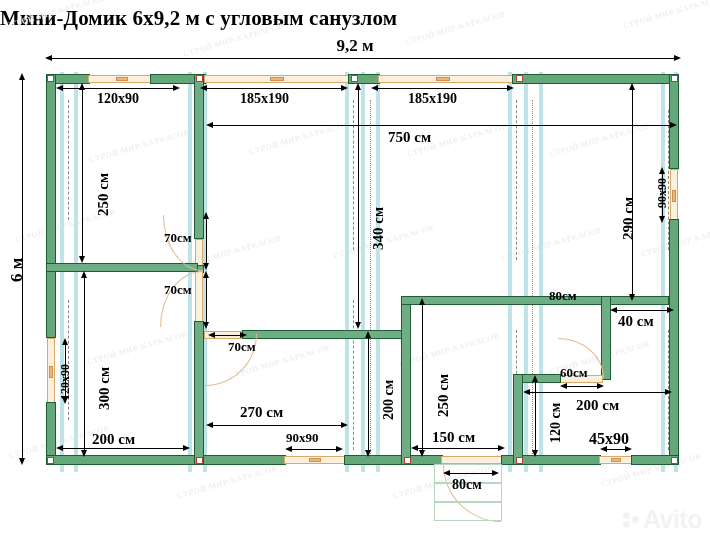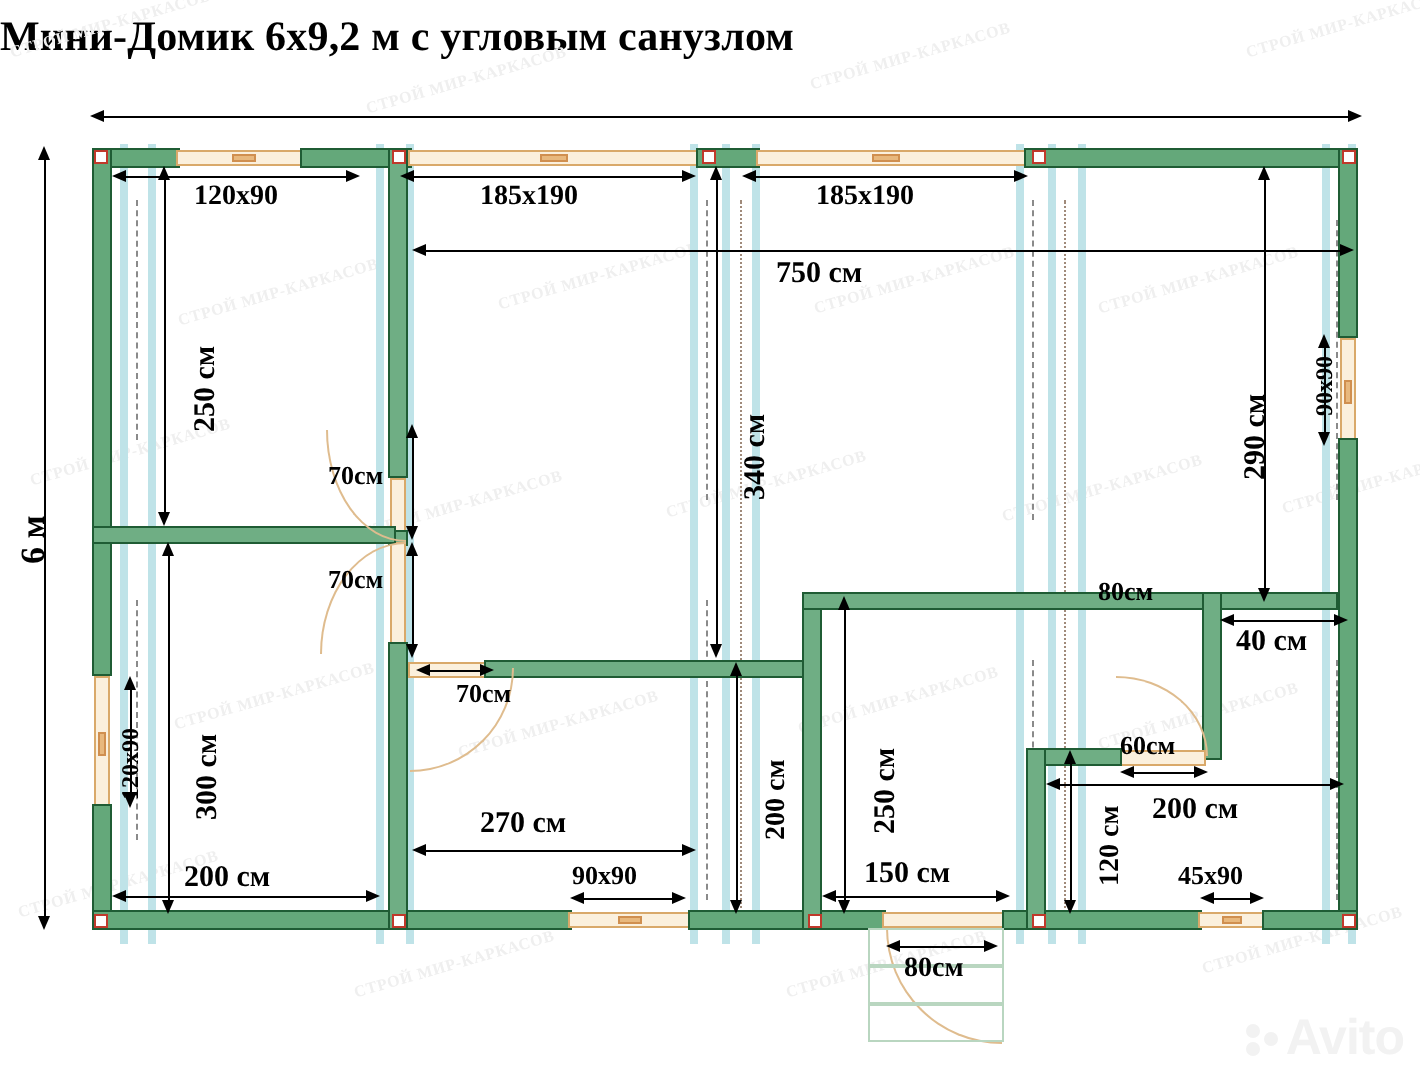--- a/index.html
+++ b/index.html
@@ -61,20 +61,21 @@
          letter-spacing:-.5px;display:flex;align-items:center;gap:3px;}
   #avito .dots{display:inline-block;width:17px;height:17px;position:relative;}
   #avito .dots i{position:absolute;width:7px;height:7px;border-radius:50%;background:#f2f2f2;}
 </style>
 </head>
 <body>
 
 <div id="plan">
 
   <div class="title">Мини-Домик 6х9,2 м с угловым санузлом</div>
+  <div class="subtitle">9,2 м</div>
 
   <div class="wm" style="left:4px;top:22px;">СТРОЙ МИР-КАРКАСОВ</div>
   <div class="wm" style="left:182px;top:50px;">СТРОЙ МИР-КАРКАСОВ</div>
   <div class="wm" style="left:404px;top:38px;">СТРОЙ МИР-КАРКАСОВ</div>
   <div class="wm" style="left:622px;top:22px;">СТРОЙ МИР-КАРКАСОВ</div>
   <div class="wm" style="left:88px;top:156px;">СТРОЙ МИР-КАРКАСОВ</div>
   <div class="wm" style="left:248px;top:148px;">СТРОЙ МИР-КАРКАСОВ</div>
   <div class="wm" style="left:406px;top:150px;">СТРОЙ МИР-КАРКАСОВ</div>
   <div class="wm" style="left:548px;top:150px;">СТРОЙ МИР-КАРКАСОВ</div>
   <div class="wm" style="left:14px;top:236px;">СТРОЙ МИР-КАРКАСОВ</div>
@@ -300,21 +301,21 @@
   <div class="lbl" style="left:452px;top:478px;font-size:14px;">80см</div>
 
   <div class="dimv" style="left:535px;top:382px;height:68px;"></div>
   <div class="arr u" style="left:531.5px;top:375px;"></div>
   <div class="arr d" style="left:531.5px;top:450px;"></div>
   <div class="lbl v" style="left:549px;top:443px;font-size:14px;">120 см</div>
 
   <div class="dimh" style="left:607px;top:449px;width:18px;"></div>
   <div class="arr l" style="left:600px;top:445.5px;"></div>
   <div class="arr r" style="left:625px;top:445.5px;"></div>
-  <div class="lbl" style="left:589px;top:431px;font-size:13px;">45x90</div>
+  <div class="lbl" style="left:589px;top:431px;font-size:16px;">45x90</div>
 
   <div class="dimh" style="left:530px;top:392px;width:135px;"></div>
   <div class="arr l" style="left:523px;top:388.5px;"></div>
   <div class="arr r" style="left:665px;top:388.5px;"></div>
   <div class="lbl" style="left:576px;top:398px;font-size:15px;">200 см</div>
 
   <div class="dimh" style="left:567px;top:386px;width:30px;"></div>
   <div class="arr l" style="left:560px;top:382.5px;"></div>
   <div class="arr r" style="left:597px;top:382.5px;"></div>
   <div class="lbl" style="left:560px;top:366px;font-size:13px;">60см</div>

